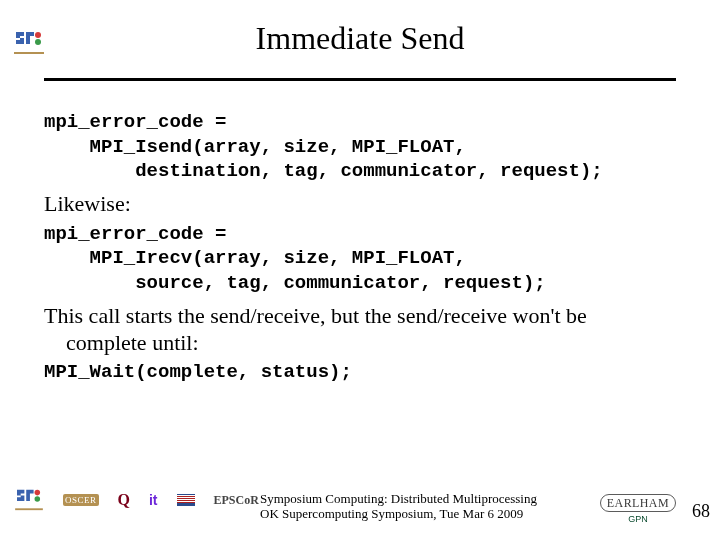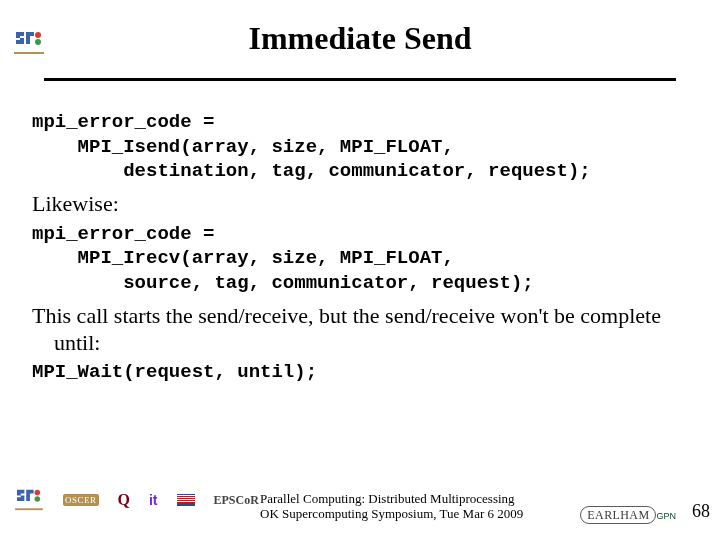--- a/index.html
+++ b/index.html
@@ -27,36 +27,36 @@
     display: inline-block;
   }
   .sc-logo svg { width: 100%; height: 100%; }
   .title {
     position: absolute;
     top: 20px;
     left: 0;
     right: 0;
     text-align: center;
     font-size: 32px;
-    font-weight: bold;
+    font-weight: normal;
     color: #000;
     font-family: "Times New Roman", Times, serif;
   }
   .title-rule {
     position: absolute;
     top: 78px;
     left: 44px;
     right: 44px;
     height: 3px;
     background: #000;
   }
   .content {
     position: absolute;
     top: 110px;
-    left: 32px;
+    left: 44px;
     right: 44px;
   }
   .code {
     font-family: "Courier New", Courier, monospace;
     font-weight: bold;
     font-size: 19px;
     line-height: 1.3;
     white-space: pre;
   }
   .prose {
@@ -95,20 +95,21 @@
     bottom: 2px;
     font-size: 13px;
     line-height: 1.2;
     font-family: "Times New Roman", Times, serif;
   }
   .footer-right {
     position: absolute;
     right: 44px;
     bottom: 0;
     display: flex;
+    flex-direction: column;
     align-items: center;
   }
   .footer-right .earlham {
     font-family: serif;
     font-size: 12px;
     letter-spacing: 0.4px;
     border: 1px solid #5b5b5b;
     border-radius: 12px;
     padding: 0 6px;
     color: #3a3a3a;
@@ -181,21 +182,21 @@
 
   <div class="content">
     <pre class="code">mpi_error_code =
     MPI_Isend(array, size, MPI_FLOAT,
         destination, tag, communicator, request);</pre>
     <p class="prose">Likewise:</p>
     <pre class="code">mpi_error_code =
     MPI_Irecv(array, size, MPI_FLOAT,
         source, tag, communicator, request);</pre>
     <p class="prose prose-indent">This call starts the send/receive, but the send/receive won't be complete until:</p>
-    <div class="mono-small">MPI_Wait(request, until);</div>
+    <div class="mono-small">MPI_Wait(complete, status);</div>
   </div>
 
   <div class="footer">
     <div class="footer-logos-left">
       <span class="sc-logo logo-box">
         <svg viewBox="0 0 30 26">
           <path d="M2 2 L10 2 L10 6 L6 6 L6 8 L10 8 L10 14 L2 14 L2 10 L6 10 L6 8 L2 8 Z" fill="#3a62ae"></path>
           <path d="M12 2 L20 2 L20 6 L16 6 L16 14 L12 14 L12 2 Z" fill="#3a62ae"></path>
           <circle cx="24" cy="5" r="3" fill="#d63a3a"></circle>
           <circle cx="24" cy="12" r="3" fill="#3a9a4a"></circle>
@@ -217,21 +218,21 @@
           <rect y="2" width="18" height="1" fill="#a22"></rect>
             <rect y="4" width="18" height="1" fill="#a22"></rect>
           <rect y="6" width="18" height="1" fill="#a22"></rect>
             <rect y="8" width="18" height="1" fill="#a22"></rect>
         </svg>
       </span>
       <span class="logo-box epscor">EPSCoR</span>
     </div>
 
     <div class="footer-center">
-      <div>Parallel Computing: Distributed Multiprocessing</div>
+      <div>Symposium Computing: Distributed Multiprocessing</div>
       <div>OK Supercomputing Symposium, Tue Mar 6 2009</div>
     </div>
 
     <div class="footer-right">
       <span class="earlham">EARLHAM</span>
       <span class="gpn">GPN</span>
     </div>
   </div>
 
   <div class="page-num">68</div>

